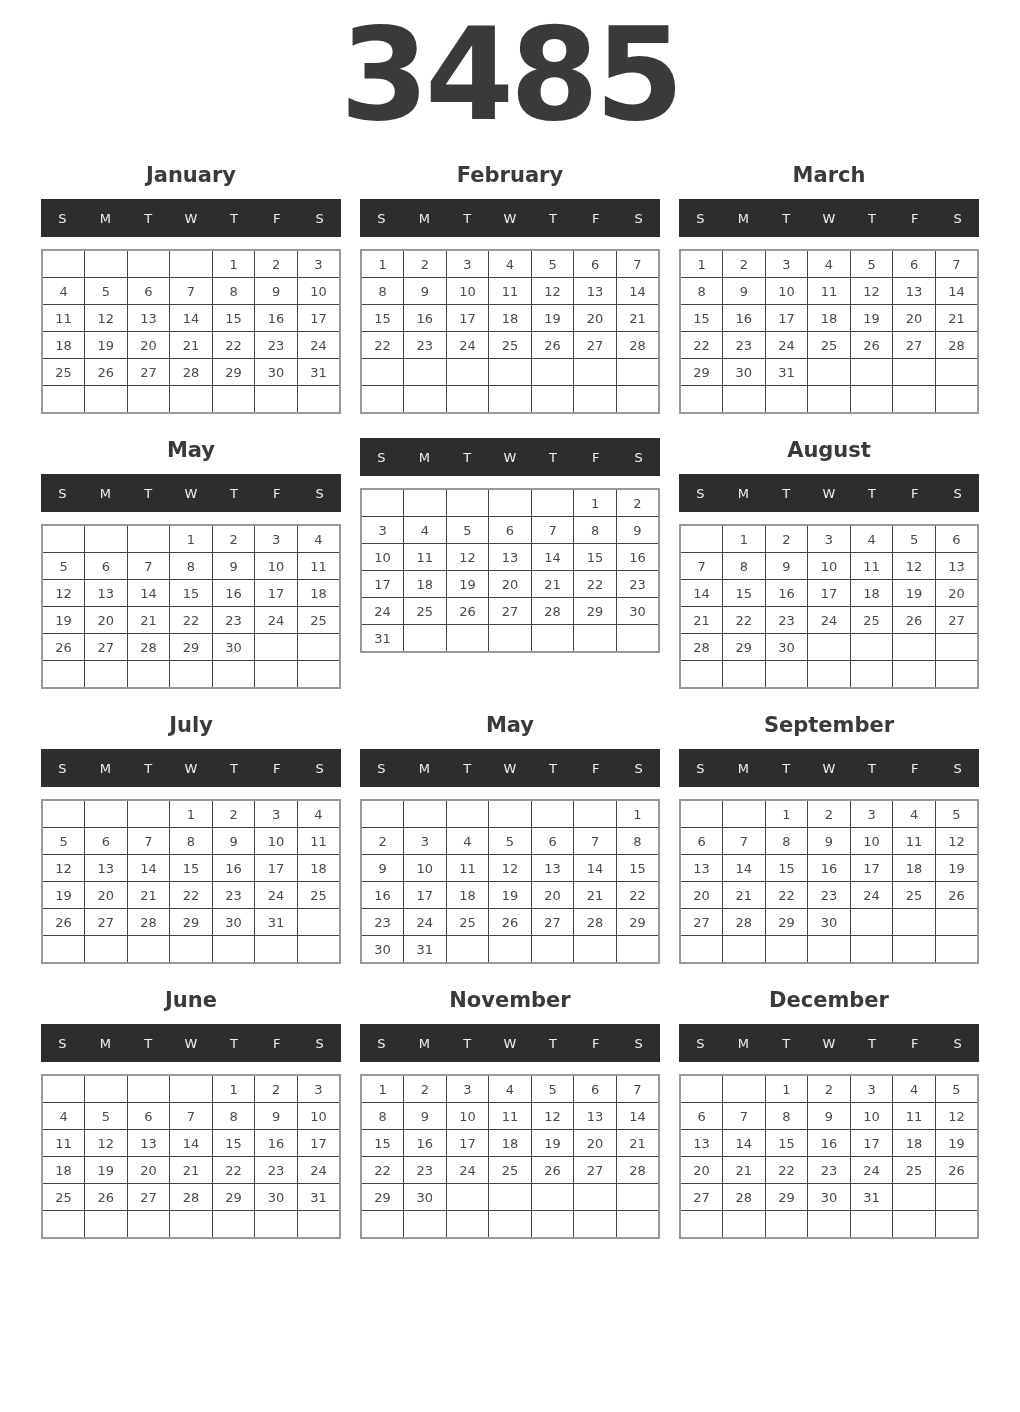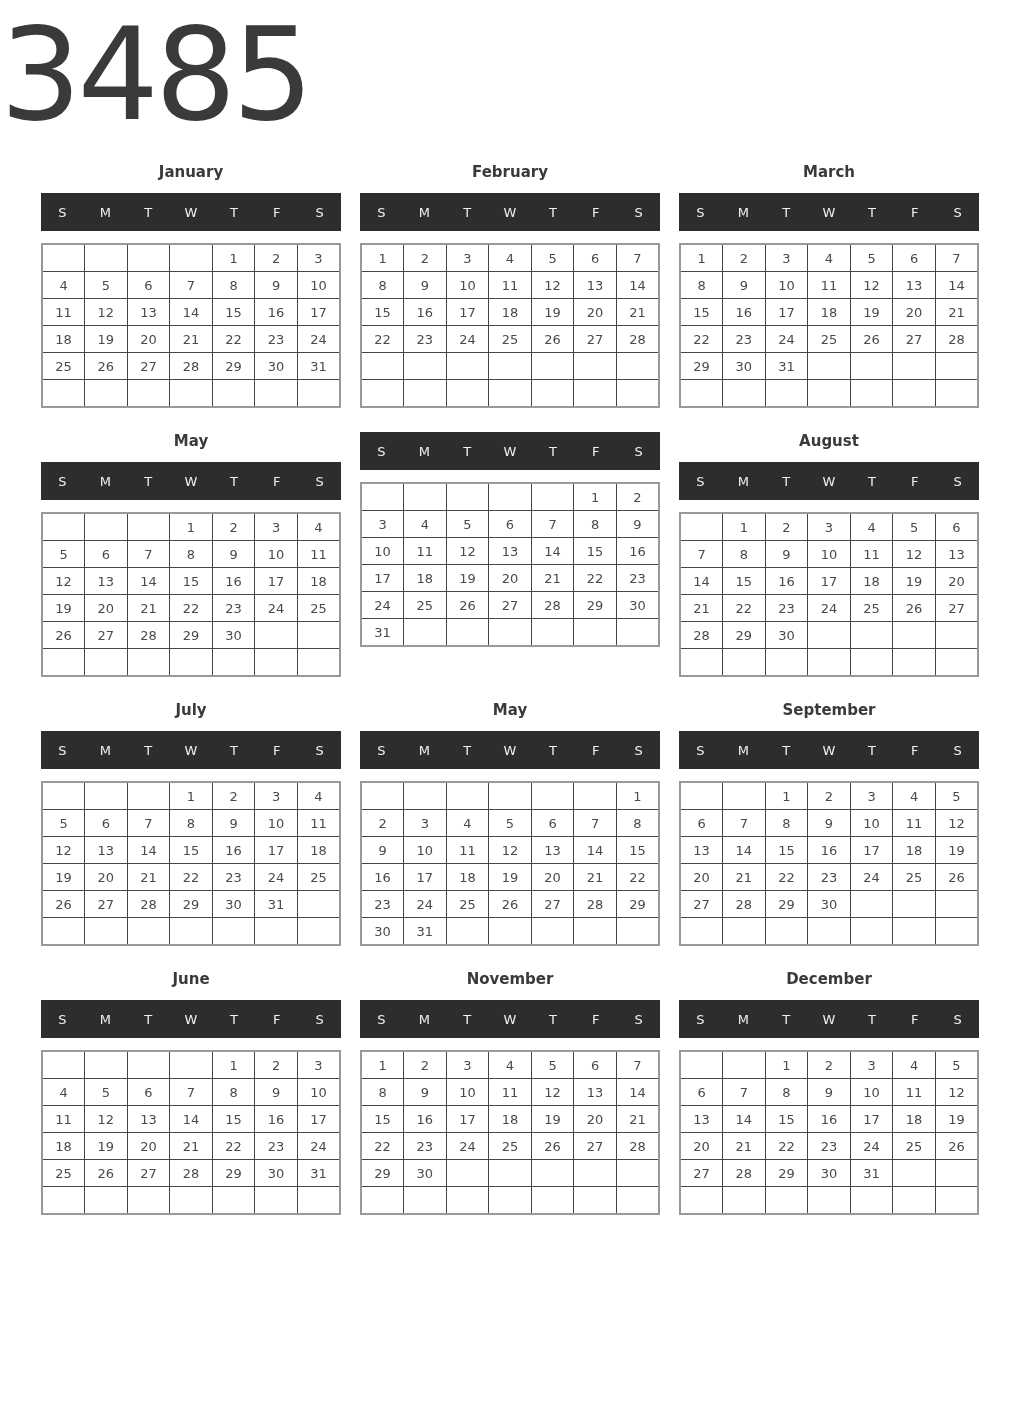--- a/index.html
+++ b/index.html
@@ -13,39 +13,39 @@
     color: var(--text-color, #3a3a3a);
   }
   .page {
     width: 1020px;
     height: 1412px;
     box-sizing: border-box;
     padding-top: 12px;
   }
   h1.year-title {
     margin: 0 0 26px 0;
-    text-align: left;
+    text-align: center;
     font-size: 128px;
     line-height: 0.98;
-    font-weight: normal;
+    font-weight: bold;
     letter-spacing: -4px;
     color: var(--text-color, #3a3a3a);
   }
   .months-grid {
     display: grid;
     grid-template-columns: repeat(3, 300px);
     column-gap: 19px;
     row-gap: 24px;
     justify-content: center;
   }
   .month { width: 300px; }
   .month-title {
     margin: 0 0 12px 0;
     text-align: center;
-    font-size: 15px;
+    font-size: 21px;
     font-weight: bold;
     color: var(--text-color, #3a3a3a);
   }
   .weekday-header {
     display: grid;
     grid-template-columns: repeat(7, 1fr);
     background: var(--header-bg, #2d2d2d);
     height: 38px;
     align-items: center;
     margin-bottom: 12px;

